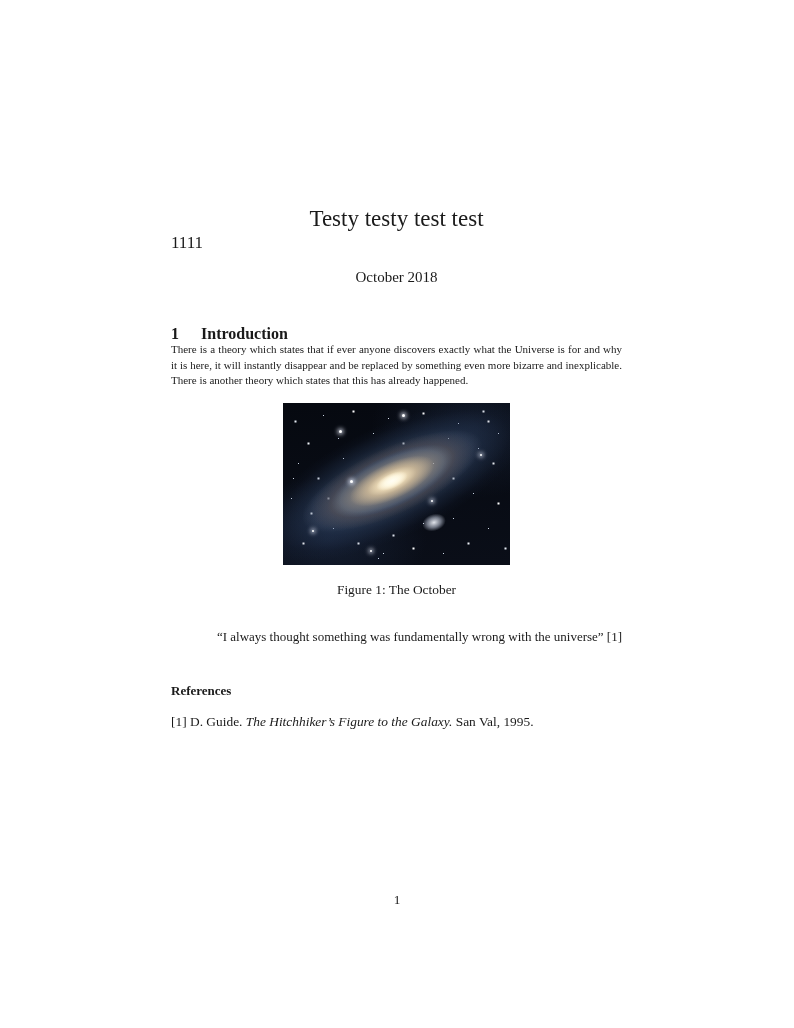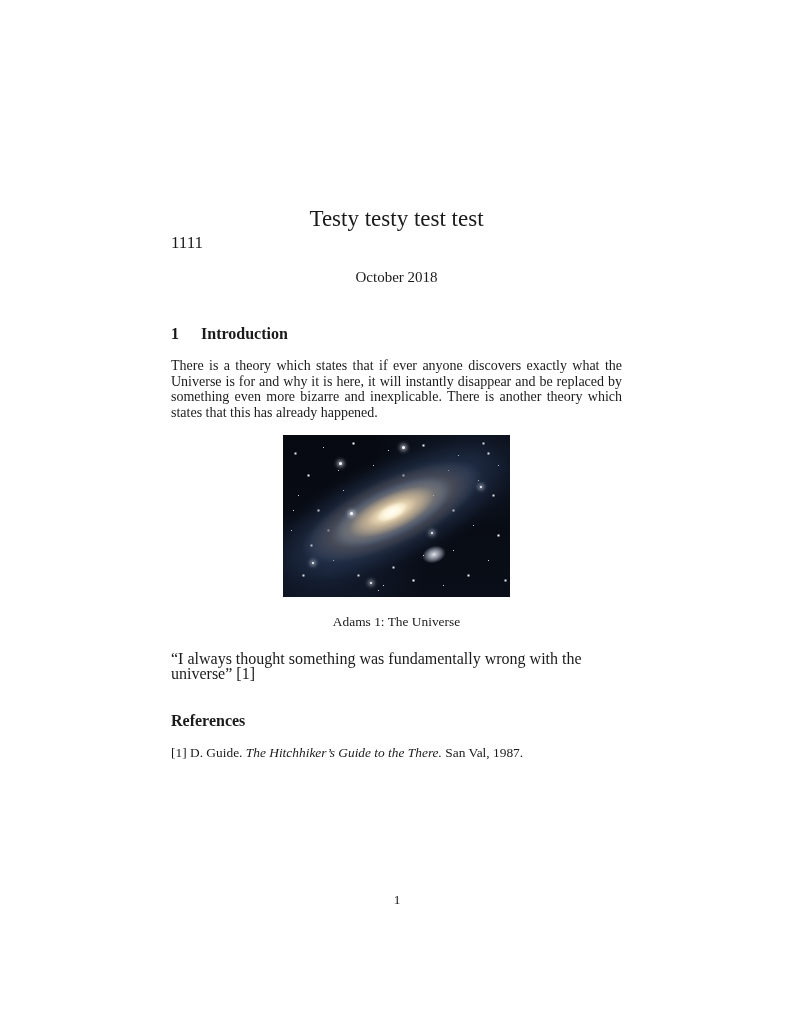--- a/index.html
+++ b/index.html
@@ -35,30 +35,30 @@
     font-size: 15px;
   }
   .sec-heading {
     margin-top: 39px;
     font-size: 16px;
     font-weight: bold;
     line-height: 1.1;
   }
   .sec-heading .sec-num { display: inline-block; margin-right: 22px; }
   .body-par {
-    margin-top: 16px;
-    font-size: 14px;
+    font-size: 11px;
     line-height: 15.6px;
     text-align: justify;
     text-justify: inter-word;
   }
   .quote-par {
-    margin-top: 21px;
-    font-size: 16px;
+    margin-top: 31px;
+    font-size: 13px;
     line-height: 15.6px;
+    text-align: right;
   }
   
   .figure-block { margin-top: 14px; }
   .galaxy {
     position: relative;
     width: 227px;
     height: 162px;
     margin: 0 auto;
     background:
       radial-gradient(ellipse 140px 90px at 20% 85%, rgba(40,60,95,0.35), transparent 70%),
@@ -158,22 +158,22 @@
   .bs4 { left: 197px; top: 51px; width: 2px; height: 2px; }
   .bs5 { left: 29px; top: 127px; width: 2px; height: 2px; }
   .bs6 { left: 87px; top: 147px; width: 2px; height: 2px; }
   .bs7 { left: 148px; top: 97px; width: 2px; height: 2px; }
   .fig-caption {
     margin-top: 17px;
     text-align: center;
     font-size: 13.4px;
   }
   .references-heading {
-    margin-top: 30px;
-    font-size: 16px;
+    margin-top: 38px;
+    font-size: 13px;
     font-weight: bold;
   }
   .reference-entry {
     margin-top: 15px;
     font-size: 13.4px;
     line-height: 15.6px;
     padding-left: 20px;
     text-indent: -20px;
   }
   .reference-entry .italic { font-style: italic; }
@@ -211,31 +211,31 @@
         <div class="layer core-hot"></div>
         <div class="companion"></div>
         <div class="bright-star bs1"></div>
         <div class="bright-star bs2"></div>
         <div class="bright-star bs3"></div>
         <div class="bright-star bs4"></div>
         <div class="bright-star bs5"></div>
         <div class="bright-star bs6"></div>
         <div class="bright-star bs7"></div>
       </div>
-      <div class="fig-caption">Adams 1: The Universe</div>
+      <div class="fig-caption">Figure 1: The October</div>
     </div>
 
 
     <div class="quote-par">“I always thought something was fundamentally wrong with the universe” [1]</div>
 
     <div class="references-heading">References</div>
 
     <div class="reference-entry">
       <span>[1]</span>
       <span>D. Guide.</span>
-      <span class="italic">The Hitchhiker’s Guide to the There.</span>
-      <span>San Val, 1987.</span>
+      <span class="italic">The Hitchhiker’s Figure to the Galaxy.</span>
+      <span>San Val, 1995.</span>
     </div>
 
   </div>
 
   <div class="page-number">1</div>
 </div>
 
 </body></html>

